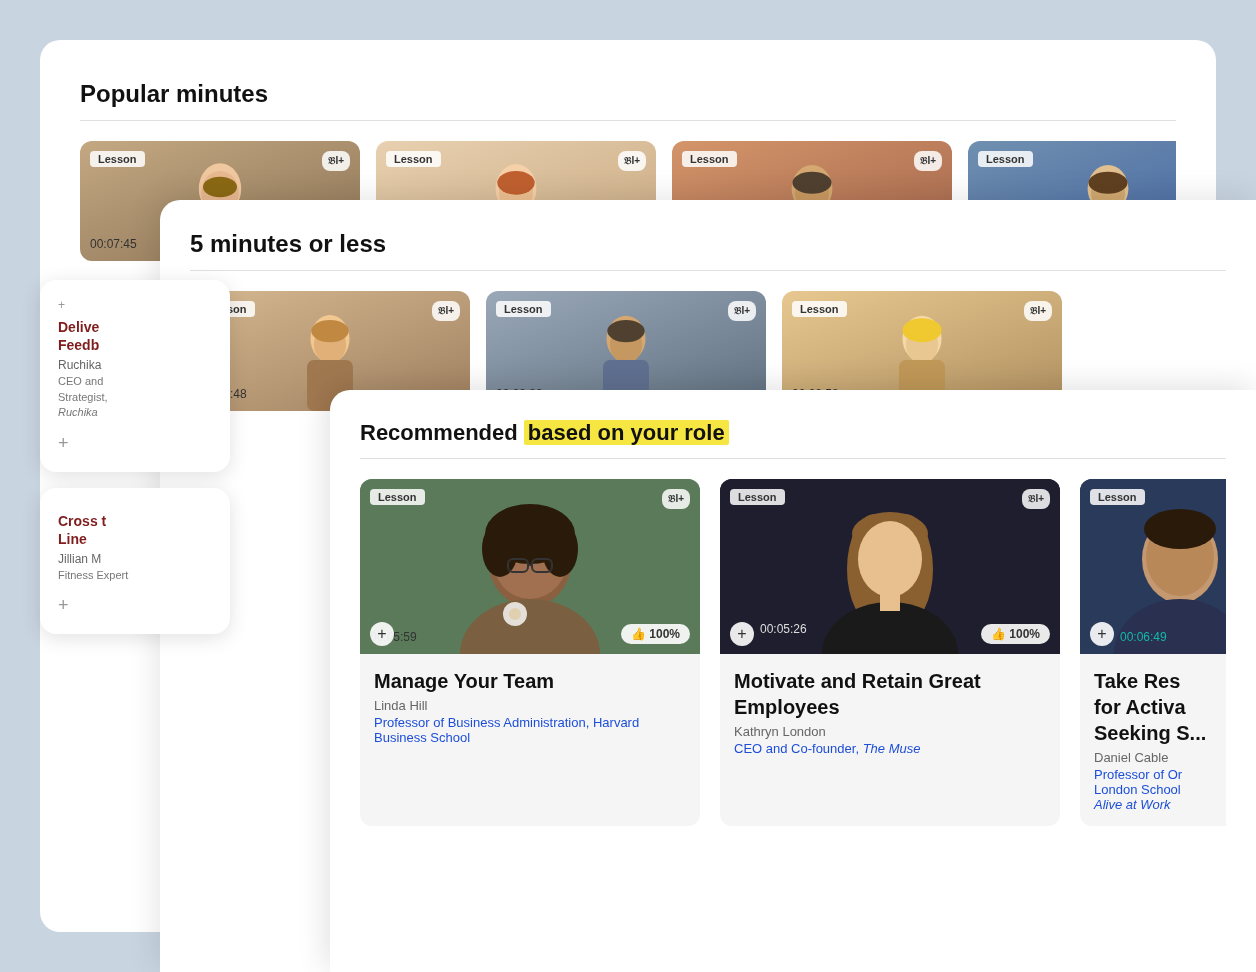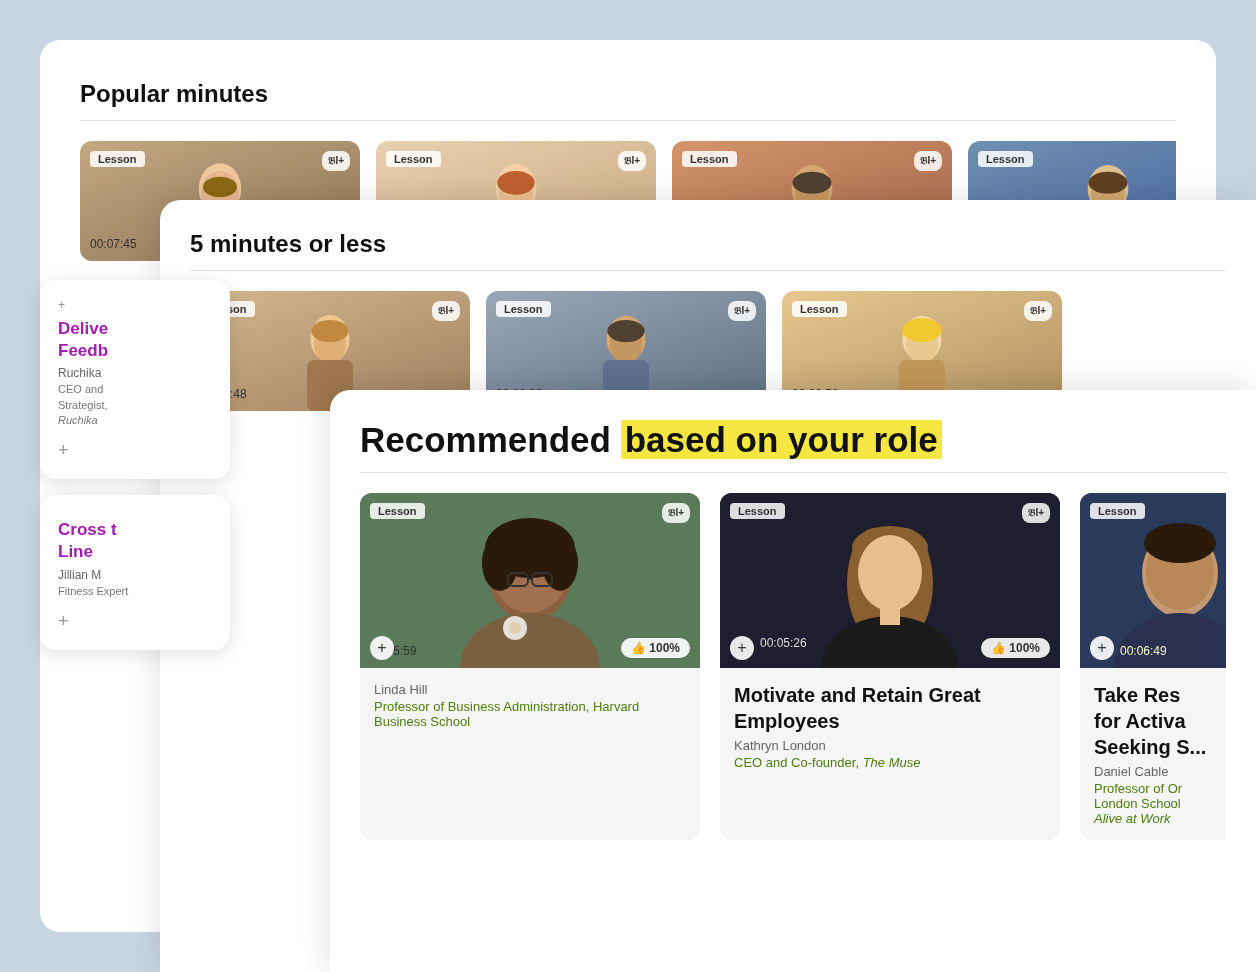--- a/index.html
+++ b/index.html
@@ -184,27 +184,27 @@
     }
 
     .rec-author {
       font-size: 13px;
       color: #666;
       margin-bottom: 2px;
     }
 
     .rec-role {
       font-size: 13px;
-      color: #4d7c0f;
+      color: #1d4ed8;
     }
 
     .rec-role em { }
 
     .recommended-title {
-      font-size: 35px;
+      font-size: 22px;
       font-weight: 700;
       color: #111;
       margin-bottom: 12px;
     }
 
     .rec-cards-row {
       display: flex;
       gap: 20px;
       overflow: hidden;
     }
@@ -220,23 +220,23 @@
 
     .side-card {
       background: #fff;
       border-radius: 16px;
       box-shadow: 0 4px 20px rgba(0,0,0,0.12);
       padding: 18px;
       margin-bottom: 16px;
     }
 
     .side-card-title {
-      font-size: 17px;
+      font-size: 14px;
       font-weight: 700;
-      color: #a21caf;
+      color: #7f1d1d;
       line-height: 1.3;
       margin-bottom: 4px;
     }
 
     .side-card-author {
       font-size: 12px;
       color: #666;
       margin-bottom: 2px;
     }
 
@@ -433,20 +433,21 @@
           <circle cx="155" cy="135" r="12" fill="white" opacity="0.8"></circle>
           <circle cx="155" cy="135" r="6" fill="#e0d0b0"></circle>
         </svg>
         <span class="lesson-badge" style="position:absolute;top:10px;left:10px;background:rgba(255,255,255,0.85);border-radius:4px;padding:2px 8px;font-size:11px;font-weight:600;color:#333;">Lesson</span>
         <span class="bit-badge">𝔅I+</span>
         <span class="lesson-duration" style="position:absolute;bottom:10px;left:10px;font-size:12px;color:#333;font-weight:500;">00:05:59</span>
         <button class="add-btn" style="position:absolute;bottom:8px;left:10px;width:24px;height:24px;background:rgba(255,255,255,0.9);border-radius:50%;display:flex;align-items:center;justify-content:center;font-size:16px;border:none;cursor:pointer;">+</button>
         <span class="completion-badge">👍 100%</span>
       </div>
       <div class="rec-info">
+        <div class="rec-title">Manage Your Team</div>
         <div class="rec-author">Linda Hill</div>
         <div class="rec-role">Professor of Business Administration, Harvard Business School</div>
       </div>
     </div>
 
     <div class="rec-card">
       <div class="rec-thumbnail" style="position:relative;overflow:hidden;background:#1a1a2e;">
         <svg width="100%" height="100%" viewBox="0 0 340 175" preserveAspectRatio="xMidYMid slice">
           <rect width="340" height="175" fill="#1e1e2e"></rect>
 
@@ -482,21 +483,21 @@
           <rect width="200" height="175" fill="#2a3a5a"></rect>
 
           <ellipse cx="100" cy="80" rx="38" ry="44" fill="#c49870"></ellipse>
           <ellipse cx="100" cy="78" rx="34" ry="39" fill="#b88858"></ellipse>
 
           <ellipse cx="100" cy="50" rx="36" ry="20" fill="#2a1a0a"></ellipse>
 
           <ellipse cx="100" cy="175" rx="66" ry="55" fill="#2a3050"></ellipse>
         </svg>
         <span class="lesson-badge" style="position:absolute;top:10px;left:10px;background:rgba(255,255,255,0.85);border-radius:4px;padding:2px 8px;font-size:11px;font-weight:600;color:#333;">Lesson</span>
-        <span class="lesson-duration" style="position:absolute;bottom:10px;left:40px;font-size:12px;color:#fef9c3;font-weight:500;">00:06:49</span>
+        <span class="lesson-duration" style="position:absolute;bottom:10px;left:40px;font-size:12px;color:#14b8a6;font-weight:500;">00:06:49</span>
         <button class="add-btn" style="position:absolute;bottom:8px;left:10px;width:24px;height:24px;background:rgba(255,255,255,0.9);border-radius:50%;display:flex;align-items:center;justify-content:center;font-size:16px;border:none;cursor:pointer;">+</button>
       </div>
       <div class="rec-info">
         <div class="rec-title">Take Res<br>for Activa<br>Seeking S...</div>
         <div class="rec-author">Daniel Cable</div>
         <div class="rec-role">Professor of Or<br>London School<br><em>Alive at Work</em></div>
       </div>
     </div>
 
   </div>

